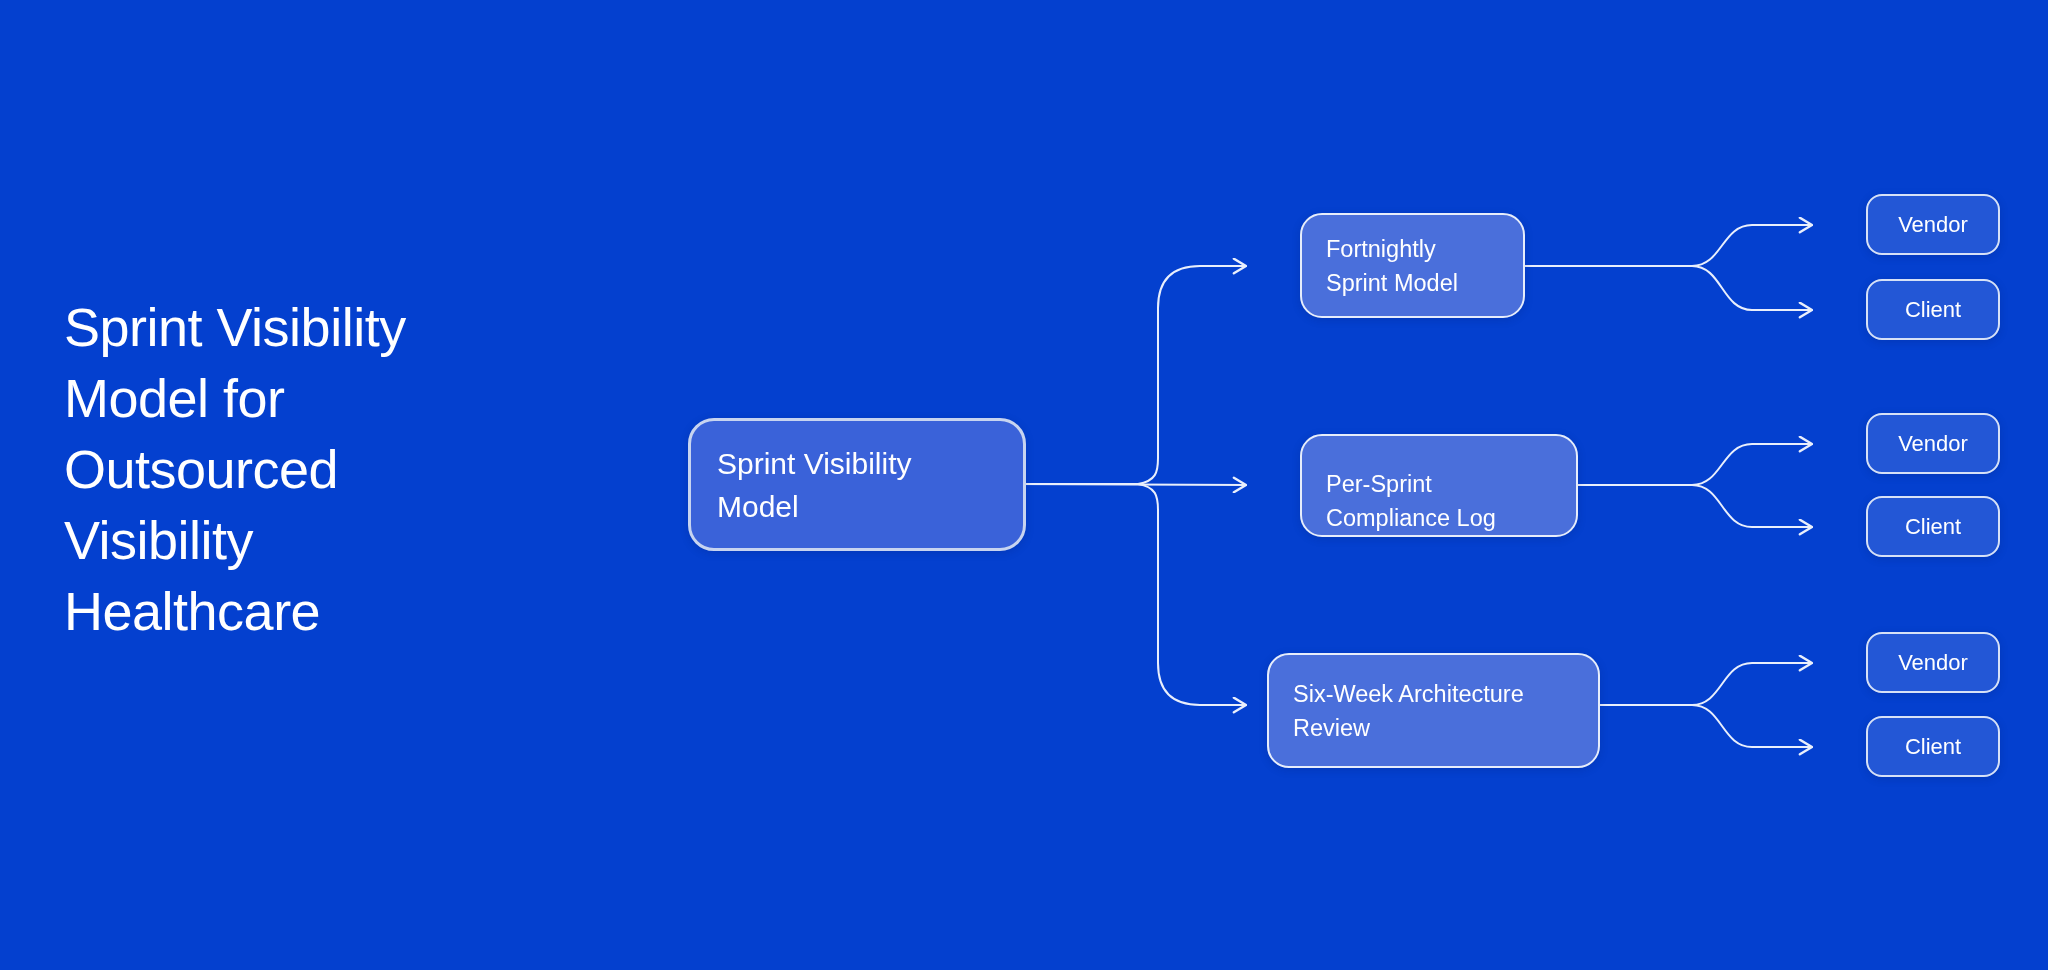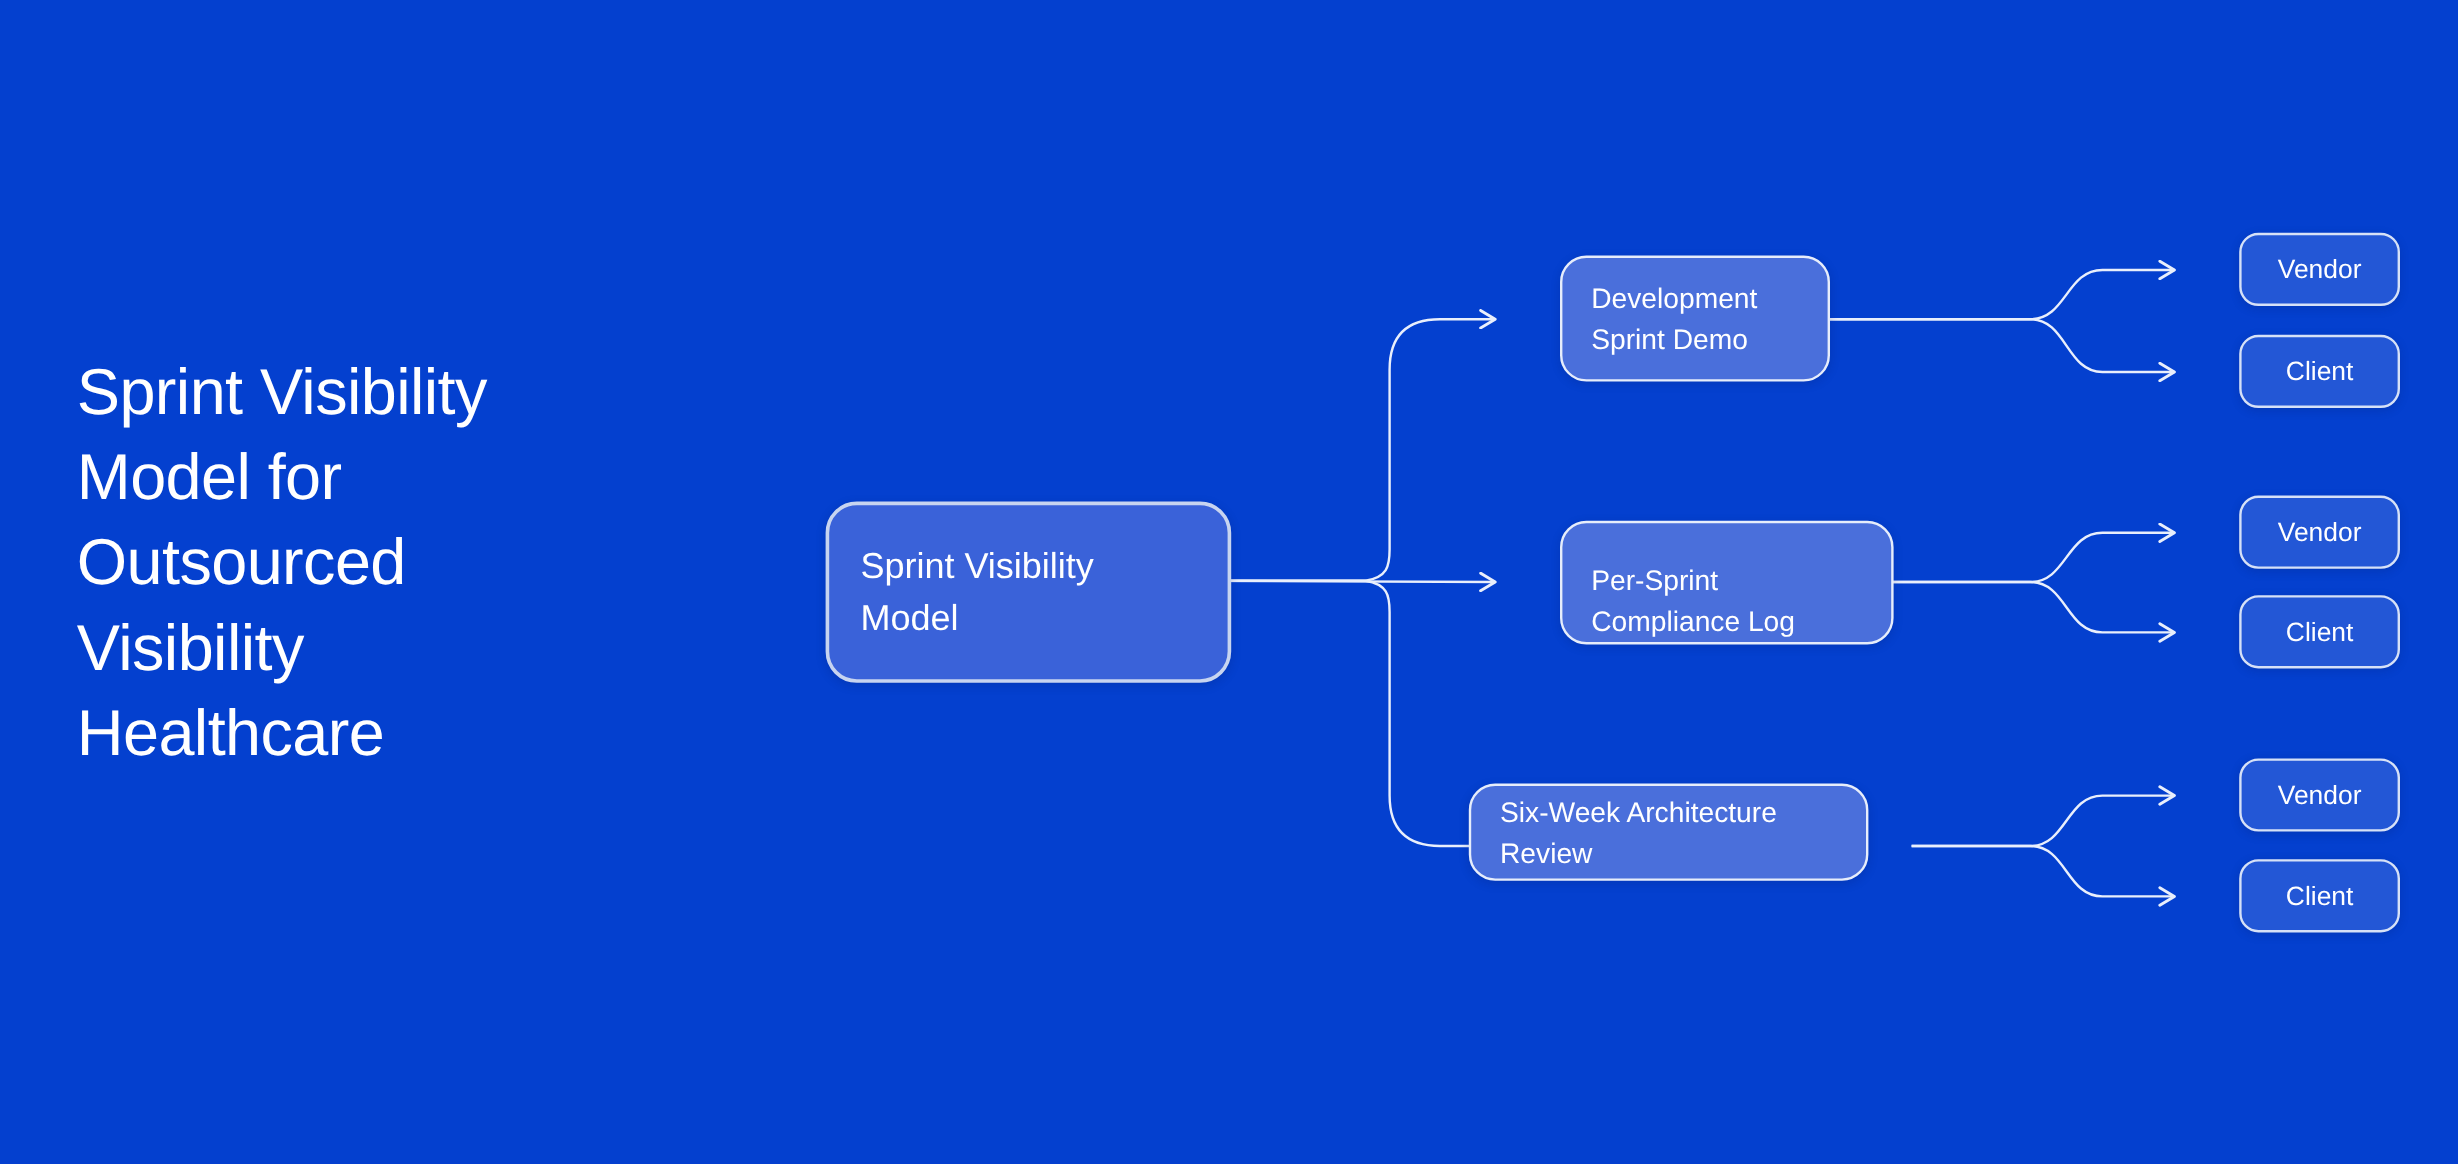--- a/index.html
+++ b/index.html
@@ -52,41 +52,41 @@
   .node {
     position: absolute;
     display: flex;
     align-items: center;
     color: var(--text);
     box-shadow: 0 2px 8px rgba(0, 20, 90, 0.18);
     margin-left: 40px;
   }
   .node.root {
     left: 648px; top: 418px;
-    width: 338px; height: 151px;
+    width: 338px; height: 133px;
     background: var(--root_fill);
     border: 3px solid var(--root_border);
     border-radius: 26px;
     font-size: 30px;
     line-height: 43px;
     padding: 0 26px;
     justify-content: flex-start;
   }
   .node.topic {
     background: var(--topic_fill);
     border: 2px solid var(--topic_border);
     border-radius: 22px;
     font-size: 23.5px;
     line-height: 34px;
     padding: 0 24px;
     justify-content: flex-start;
   }
   .node.topic-1 { left: 1260px; top: 213px; width: 225px; height: 105px; }
   .node.topic-2 { left: 1260px; top: 434px; width: 278px; height: 103px; align-items: flex-end; }
-  .node.topic-3 { left: 1184px; top: 653px; width: 333px; height: 81px; }
+  .node.topic-3 { left: 1227px; top: 653px; width: 333px; height: 115px; }
   .node.leaf {
     left: 1826px;
     width: 134px; height: 61px;
     background: var(--leaf_fill);
     border: 2px solid var(--leaf_border);
     border-radius: 16px;
     font-size: 22px;
     justify-content: center;
   }
   .node.leaf-1v { top: 194px; }
@@ -128,21 +128,21 @@
 
     <path class="link" d="M 1593 705 L 1692 705 C 1722 705 1722 663 1752 663 L 1812 663" marker-end="url(#arrow)"></path>
     <path class="link" d="M 1593 705 L 1692 705 C 1722 705 1722 747 1752 747 L 1812 747" marker-end="url(#arrow)"></path>
   </svg>
 
   <div class="node root">
     <span>Sprint Visibility Model</span>
   </div>
 
   <div class="node topic topic-1">
-    <span>Development Sprint Demo</span>
+    <span>Fortnightly Sprint Model</span>
   </div>
   <div class="node topic topic-2">
     <span>Per-Sprint Compliance Log</span>
   </div>
   <div class="node topic topic-3">
     <span>Six-Week Architecture Review</span>
   </div>
 
   <div class="node leaf leaf-1v">
     <span>Vendor</span>

